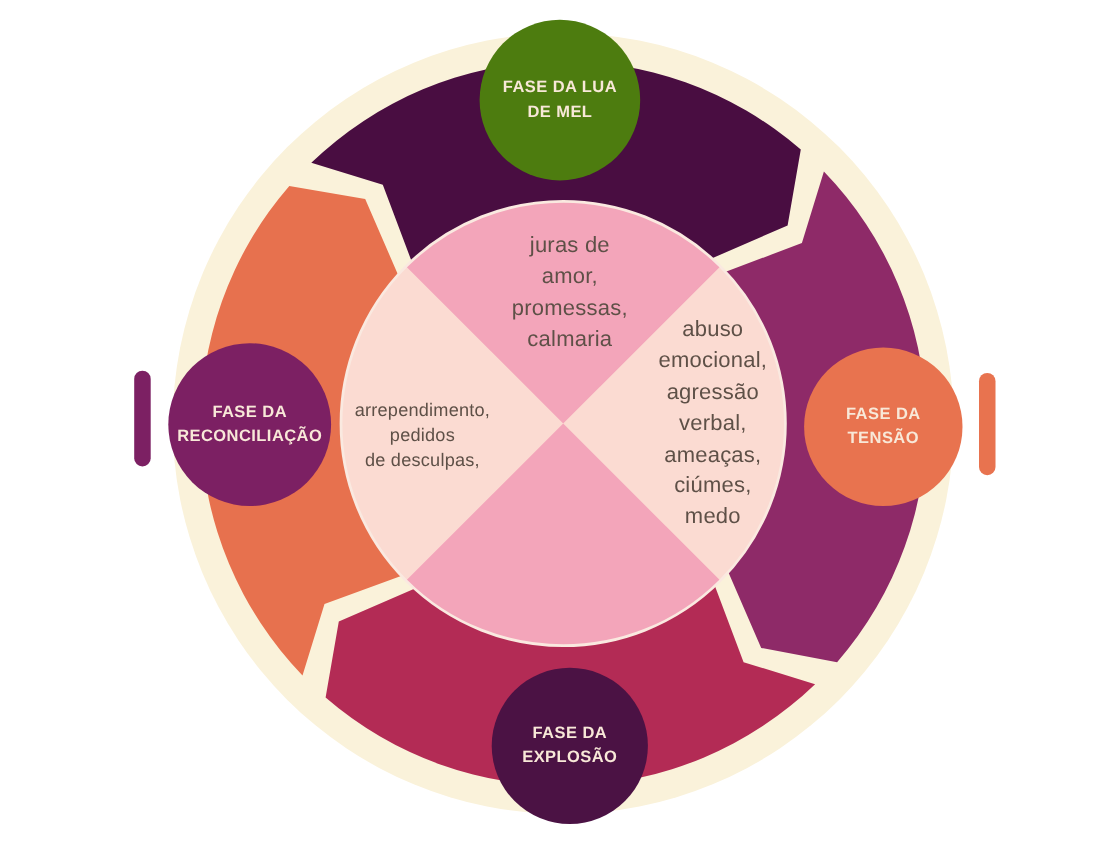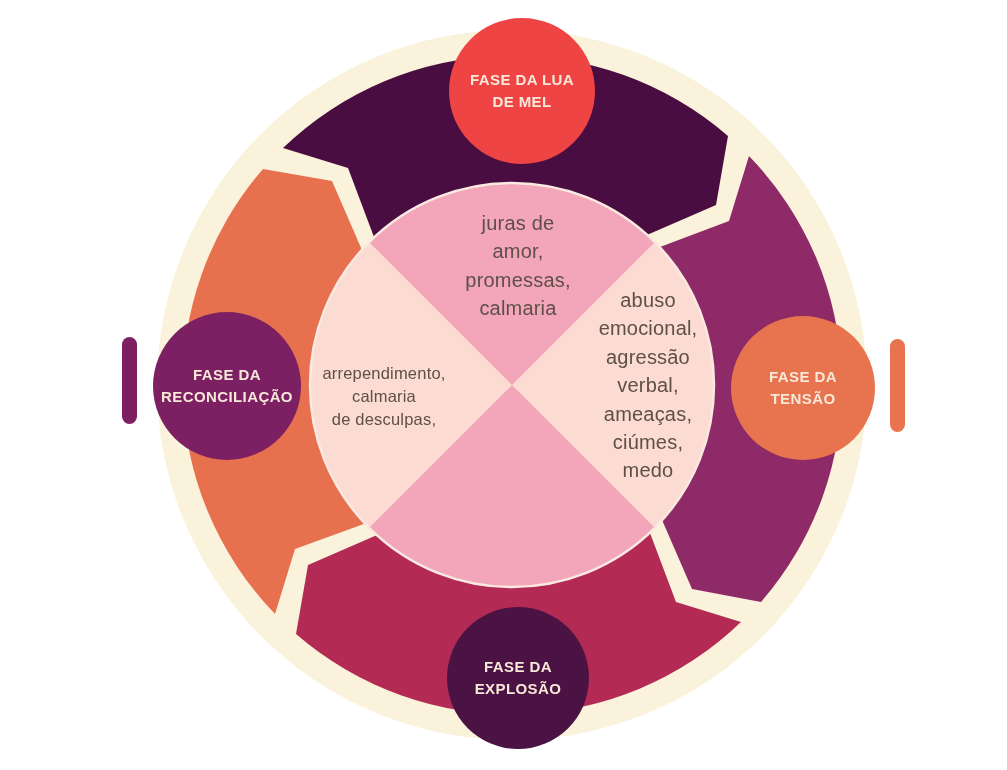--- a/index.html
+++ b/index.html
@@ -72,24 +72,24 @@
 ciúmes,
 medo</div>
 
   <div class="quad-text" style="left: 518px; top: 266px; color: rgb(94, 80, 71);">juras de
 amor,
 promessas,
 calmaria</div>
 
 
   <div class="quad-text small" style="left: 384px; top: 396px; color: rgb(94, 80, 71);">arrependimento,
-calmaria
+pedidos
 de desculpas,</div>
 
-  <div class="badge" style="left: 449px; top: 18px; width: 146px; height: 146px; background: #ef4444;">
+  <div class="badge" style="left: 436px; top: 18px; width: 146px; height: 146px; background: #4d7c0f;">
     <div class="badge-label" style="color: rgb(248, 232, 216);">FASE DA LUA
 DE MEL</div>
   </div>
 
   <div class="badge" style="left: 731px; top: 316px; width: 144px; height: 144px; background: rgb(232, 115, 79);">
     <div class="badge-label" style="color: rgb(248, 232, 216);">FASE DA
 TENSÃO</div>
   </div>
 
   <div class="badge" style="left: 447px; top: 607px; width: 142px; height: 142px; background: rgb(75, 18, 68);">

